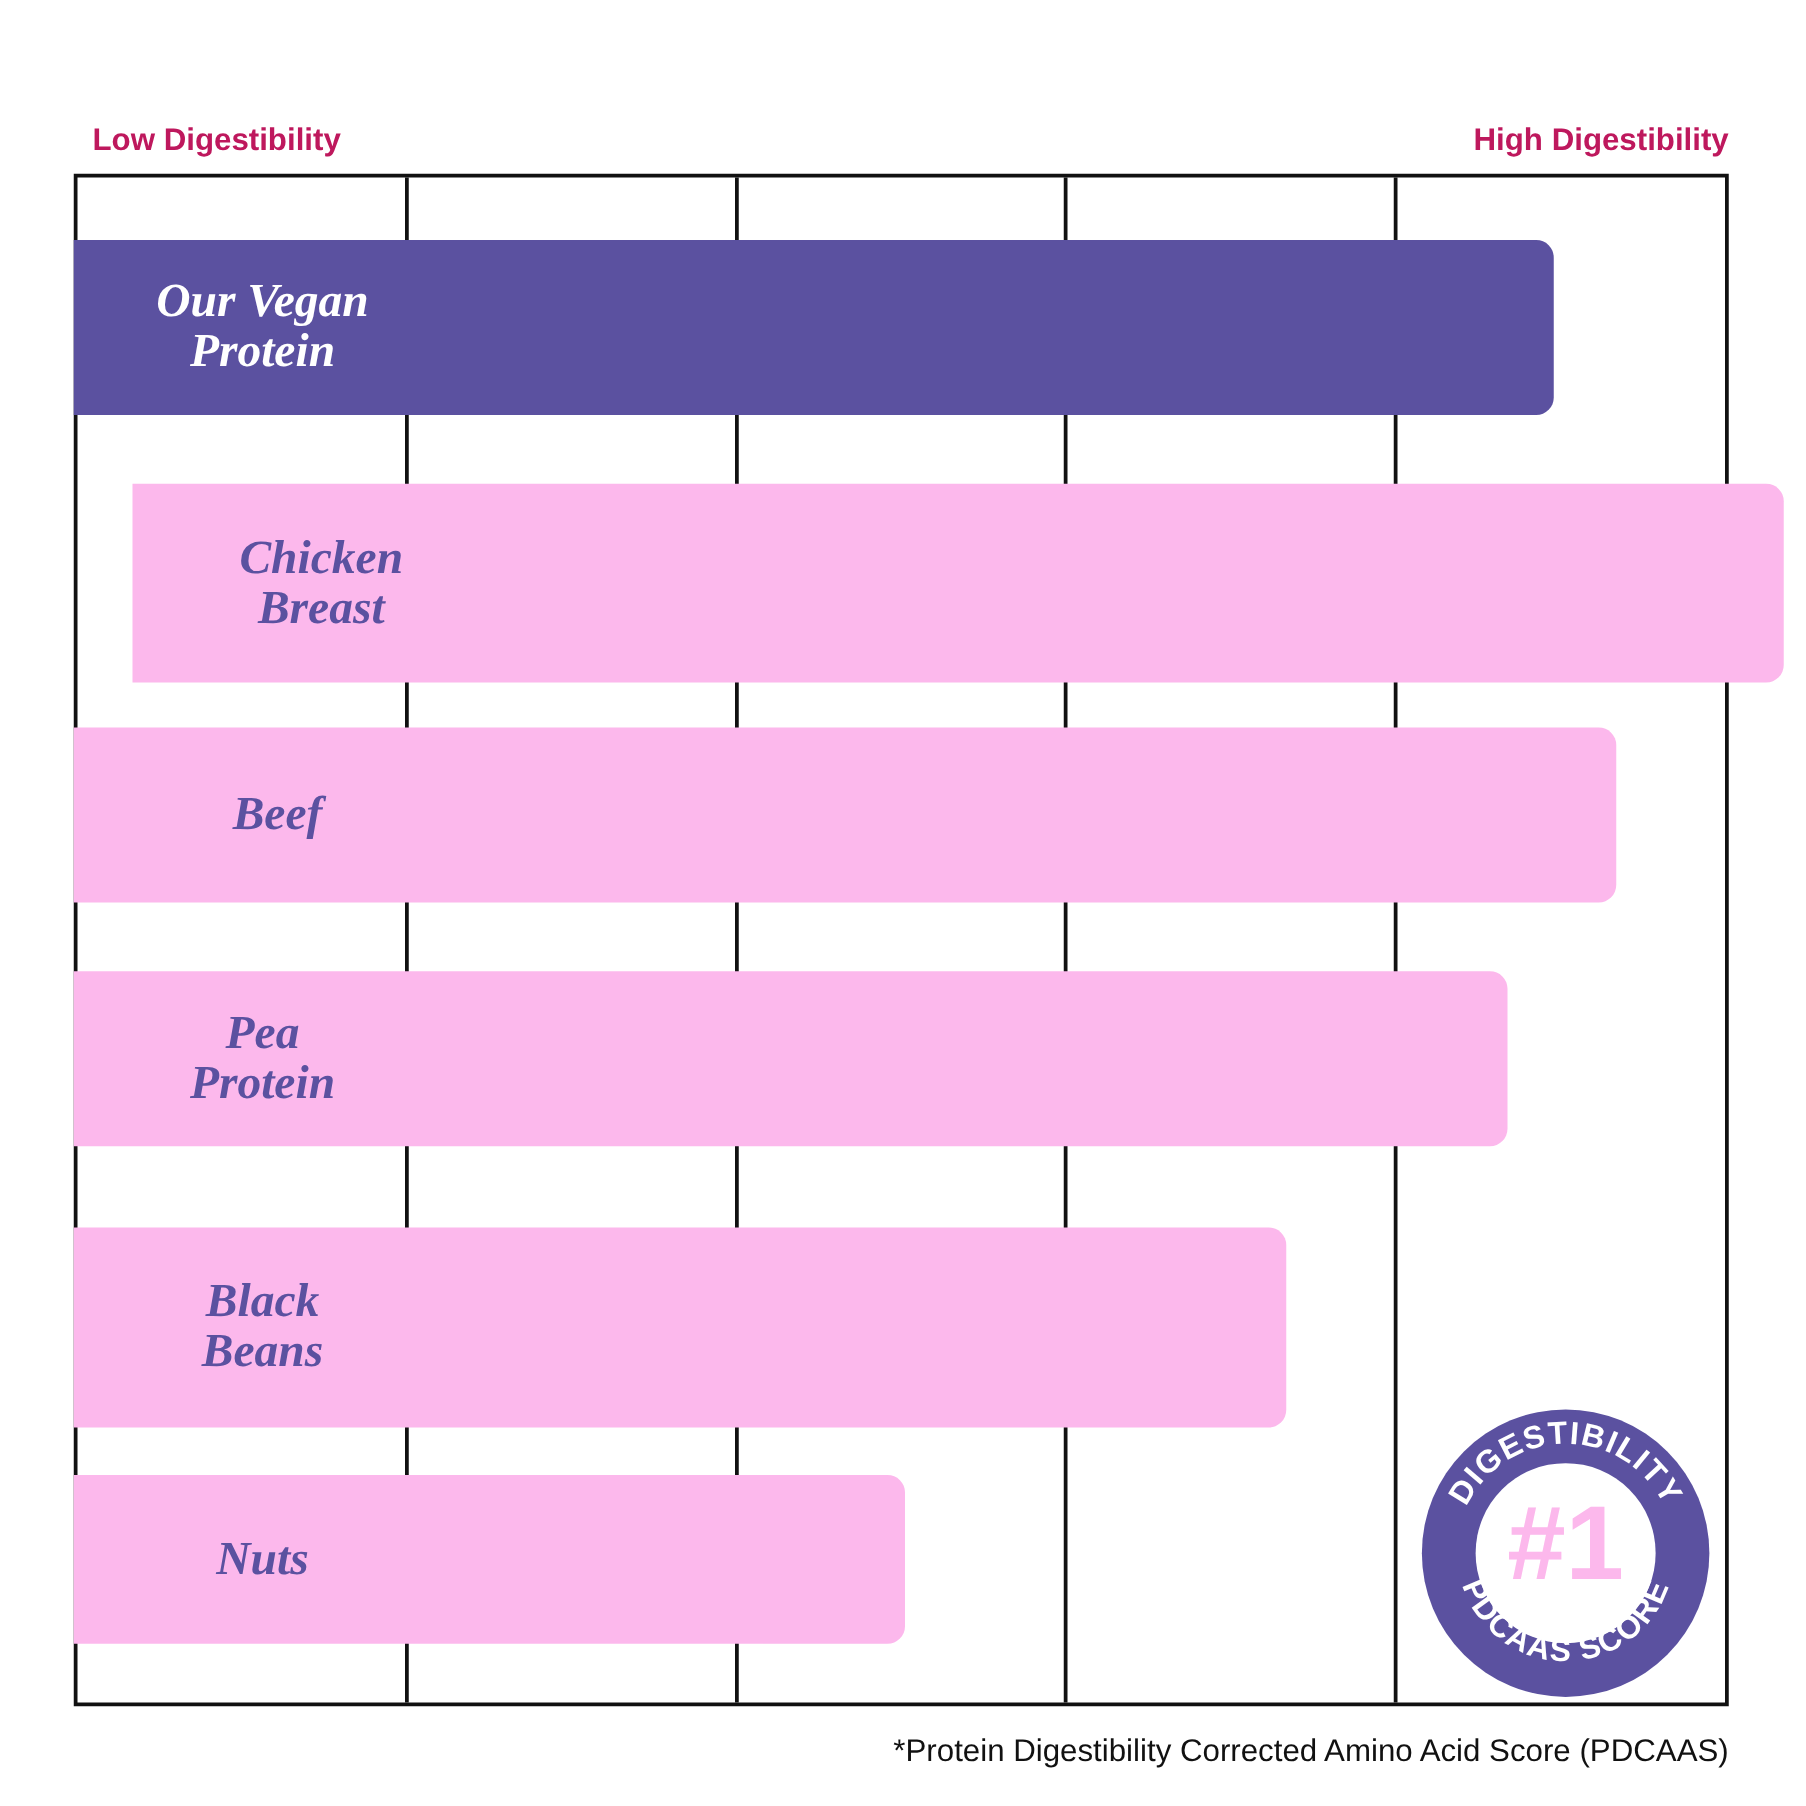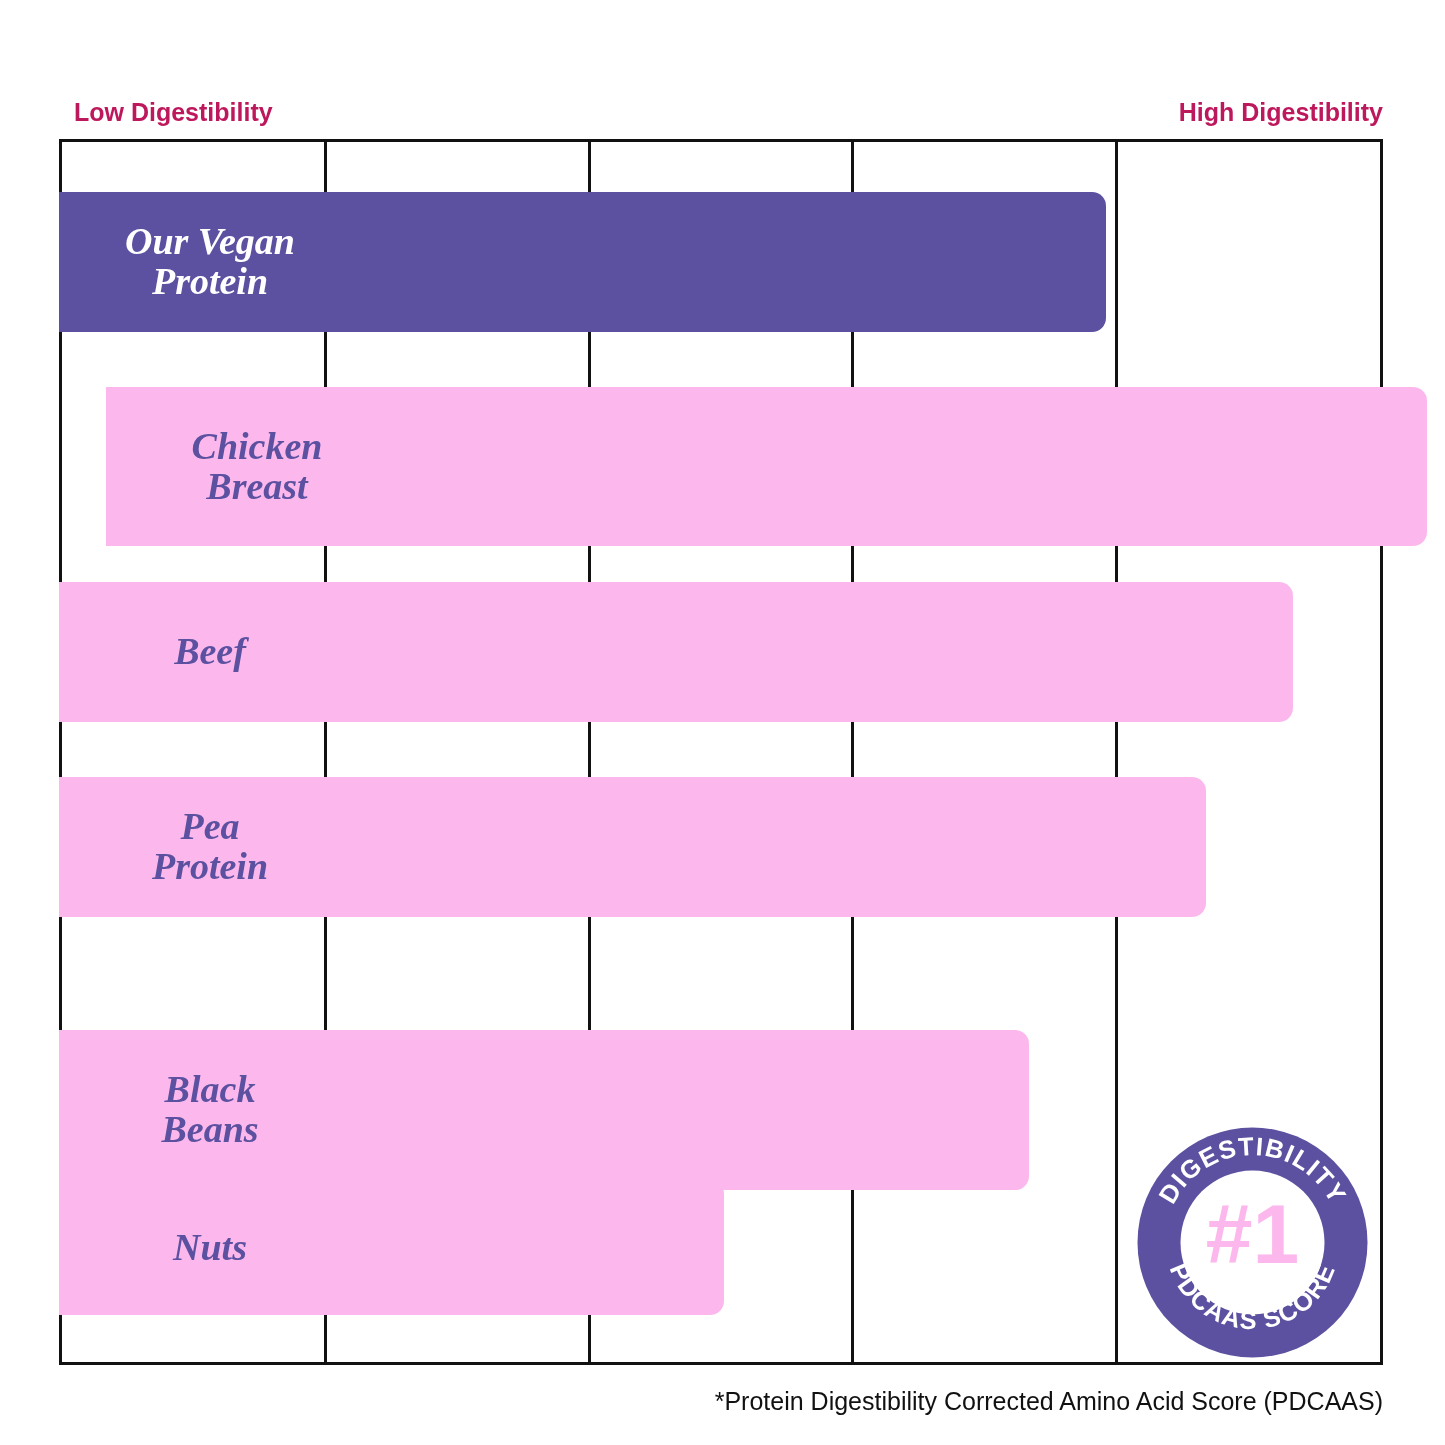--- a/index.html
+++ b/index.html
@@ -121,36 +121,36 @@
   <div class="axis-label high">High Digestibility</div>
 
   <div class="frame" id="frame">
       <div class="gridline" style="left: 262.1px;"></div>
       <div class="gridline" style="left: 525.7px;"></div>
       <div class="gridline" style="left: 789.3px;"></div>
       <div class="gridline" style="left: 1052.9px;"></div>
     </div>
 
   <div class="bars-layer" id="bars-layer">
-      <div class="bar purple" style="top: 53px; height: 140px; width: 1047px;">
+      <div class="bar purple" style="top: 53px; height: 140px; width: 1184px;">
         <div class="bar-label">Our Vegan
 Protein</div>
       </div>
       <div class="bar pink" style="top: 248px; height: 159px; width: 1321px; margin-left: 47px;">
         <div class="bar-label">Chicken
 Breast</div>
       </div>
-      <div class="bar pink" style="top: 443px; height: 140px; width: 1234.01px;">
+      <div class="bar pink" style="top: 443px; height: 140px; width: 1234.01px; padding-left: 12px;">
         <div class="bar-label">Beef</div>
       </div>
       <div class="bar pink" style="top: 638px; height: 140px; width: 1147.02px;">
         <div class="bar-label">Pea
 Protein</div>
       </div>
-      <div class="bar pink" style="top: 843px; height: 160px; width: 970.412px; margin-top: 48px;">
+      <div class="bar pink" style="top: 843px; height: 160px; width: 970.412px;">
         <div class="bar-label">Black
 Beans</div>
       </div>
       <div class="bar pink" style="top: 1041px; height: 135px; width: 664.636px;">
         <div class="bar-label">Nuts</div>
       </div>
     </div>
 
   <div class="badge">
     <svg viewBox="0 0 235 235" xmlns="http://www.w3.org/2000/svg">

